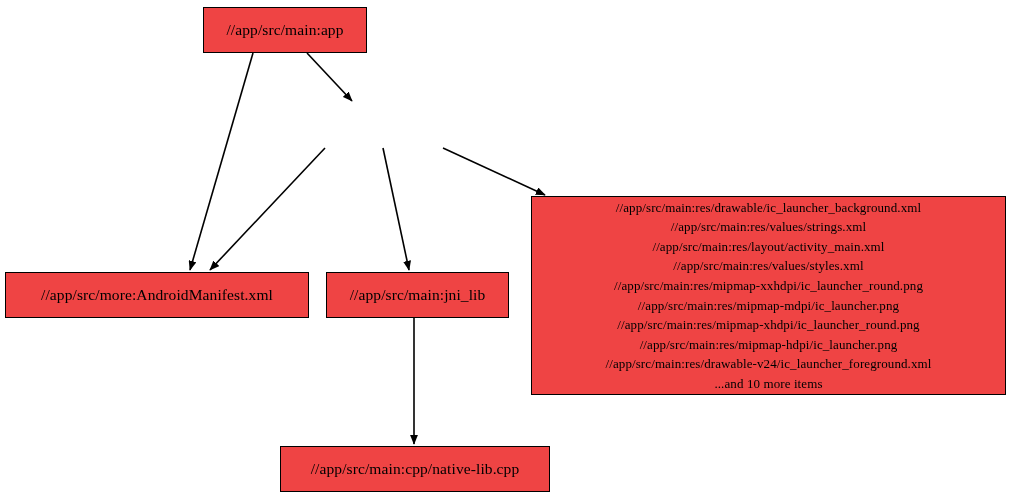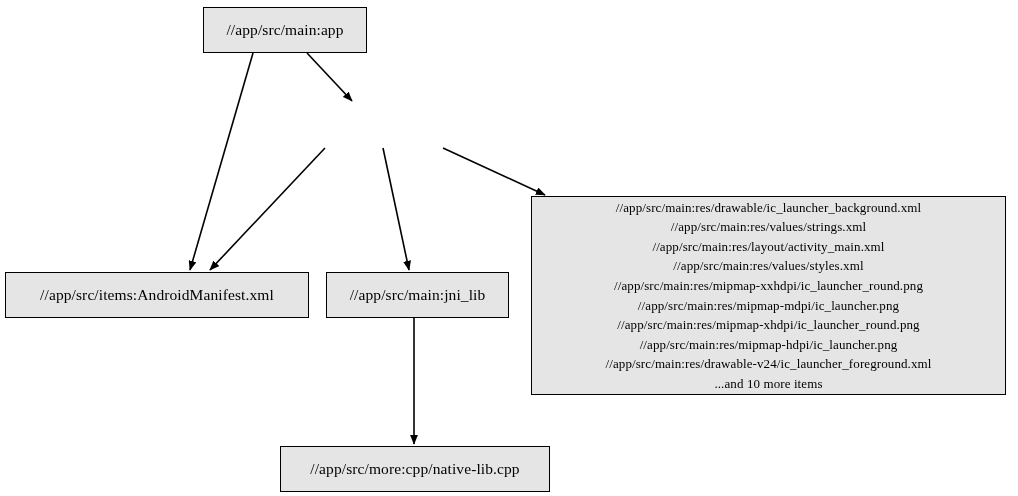--- a/index.html
+++ b/index.html
@@ -23,21 +23,21 @@
     left: 0;
     top: 0;
     width: 1018px;
     height: 496px;
     pointer-events: none;
   }
   .graph-node {
     position: absolute;
     box-sizing: border-box;
     border: 1px solid #000000;
-    background: #e5e5e5;
+    background: #ef4444;
     display: flex;
     align-items: center;
     justify-content: center;
     text-align: center;
     line-height: 1.0;
   }
   .node-label {
     display: block;
     white-space: pre;
     text-align: center;
@@ -79,37 +79,37 @@
 
     <line x1="414" y1="318" x2="414" y2="444" stroke="#000000" stroke-width="1.6" marker-end="url(#arrowhead)"></line>
   </svg>
 
   <div class="graph-node" id="node-app">
     <span class="node-label">//app/src/main:app</span>
   </div>
 
 
   <div class="graph-node" id="node-manifest">
-    <span class="node-label">//app/src/items:AndroidManifest.xml</span>
+    <span class="node-label">//app/src/more:AndroidManifest.xml</span>
   </div>
 
   <div class="graph-node" id="node-jnilib">
     <span class="node-label">//app/src/main:jni_lib</span>
   </div>
 
   <div class="graph-node" id="node-res">
     <span class="node-label node-label-multi">//app/src/main:res/drawable/ic_launcher_background.xml
 //app/src/main:res/values/strings.xml
 //app/src/main:res/layout/activity_main.xml
 //app/src/main:res/values/styles.xml
 //app/src/main:res/mipmap-xxhdpi/ic_launcher_round.png
 //app/src/main:res/mipmap-mdpi/ic_launcher.png
 //app/src/main:res/mipmap-xhdpi/ic_launcher_round.png
 //app/src/main:res/mipmap-hdpi/ic_launcher.png
 //app/src/main:res/drawable-v24/ic_launcher_foreground.xml
 ...and 10 more items</span>
   </div>
 
   <div class="graph-node" id="node-nativelib">
-    <span class="node-label">//app/src/more:cpp/native-lib.cpp</span>
+    <span class="node-label">//app/src/main:cpp/native-lib.cpp</span>
   </div>
 
 </div>
 
 </body></html>

